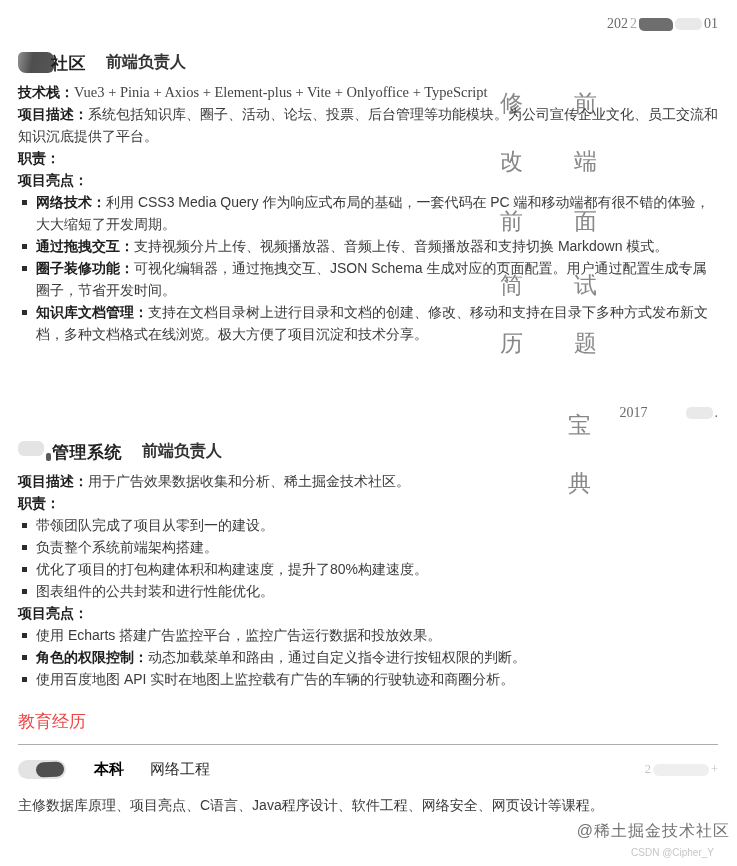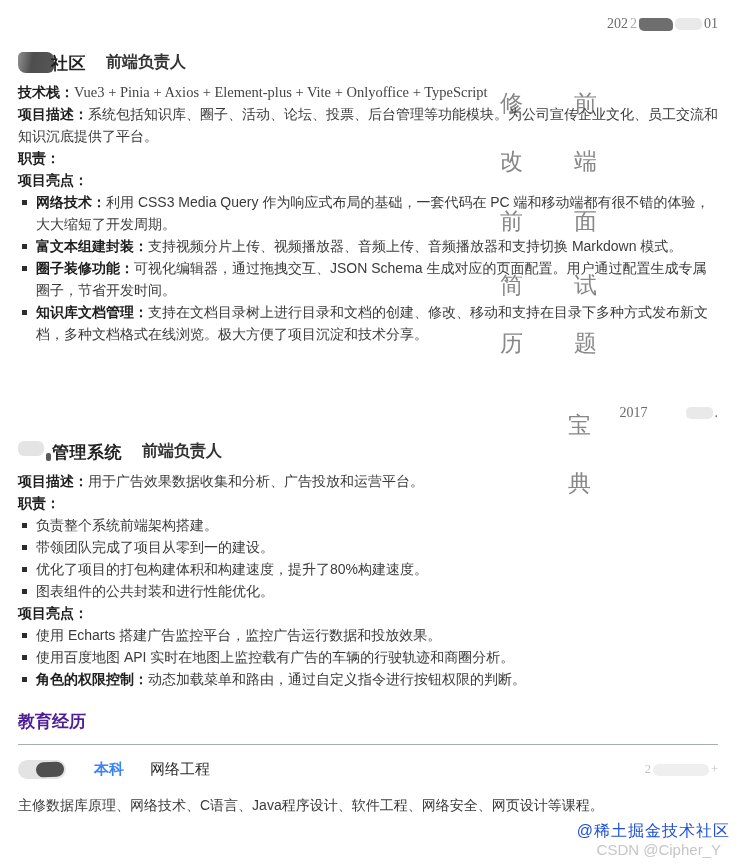--- a/index.html
+++ b/index.html
@@ -27,33 +27,33 @@
   .line{font-size:14px;line-height:22px;}
   .mt6{margin-top:6px;}
   .lbl{font-weight:bold;color:#1e1e1e;}
   .serif{font-family:"Liberation Serif","DejaVu Serif",serif;font-size:14.5px;color:#444;}
   ul.blist{margin:0;padding:0;list-style:none;}
   ul.blist li{display:flex;font-size:14px;line-height:22px;}
   .sq{width:5px;height:5px;background:#2c2c2c;flex:none;margin:9px 9px 0 4px;}
   .bi-text b{color:#1e1e1e;}
   .proj2{margin-top:56px;}
   .edu{margin-top:20px;}
-  .edu-heading{font-size:17px;font-weight:bold;color:#4c1d95;margin:0;}
+  .edu-heading{font-size:17px;font-weight:normal;color:#ef4444;margin:0;}
   .edu-rule{border:none;border-top:1px solid #a8adb0;margin:11px 0 0 0;}
   .edu-row{display:flex;align-items:center;margin-top:15px;font-size:15px;color:#333;}
   .edu-blob{position:relative;width:48px;height:19px;background:#e3e3e3;border-radius:10px;}
   .edu-blob-dark{position:absolute;right:2px;top:2px;width:28px;height:15px;background:#4f4f4f;border-radius:8px;transform:rotate(-3deg);}
-  .edu-degree{margin-left:28px;font-weight:bold;color:#3b82f6;font-size:15px;}
+  .edu-degree{margin-left:28px;font-weight:bold;color:#000000;font-size:15px;}
   .edu-major{margin-left:26px;font-size:15px;color:#2a2a2a;}
   .edu-date{margin-left:auto;display:flex;align-items:center;gap:2px;font-family:"Liberation Serif","DejaVu Serif",serif;font-size:12.5px;color:#c2c2c2;}
   .edu-date .blob{width:56px;height:12px;background:#efefef;border-radius:6px;display:inline-block;}
   .edu-courses{margin:15px 0 0 0;font-size:14px;line-height:22px;color:#3b3b3b;}
   .footer-wm{position:absolute;z-index:2;color:#c6c6c6;pointer-events:none;}
   .footer-wm1{right:7px;bottom:24px;font-size:16px;letter-spacing:1px;}
-  .footer-wm2{right:16px;bottom:8px;font-size:15px;font-family:"Liberation Sans","DejaVu Sans",sans-serif;}
+  .footer-wm2{right:23px;bottom:8px;font-size:10px;font-family:"Liberation Sans","DejaVu Sans",sans-serif;}
 </style>
 </head>
 <body>
 
 <div class="wm-layer" id="wm-layer">
     <span class="wm-char" style="left: 500px; top: 88px; color: rgb(135, 135, 135);">修</span>
     <span class="wm-char" style="left: 574px; top: 88px; color: rgb(135, 135, 135);">前</span>
     <span class="wm-char" style="left: 500px; top: 146px; color: rgb(135, 135, 135);">改</span>
     <span class="wm-char" style="left: 574px; top: 146px; color: rgb(135, 135, 135);">端</span>
     <span class="wm-char" style="left: 500px; top: 206px; color: rgb(135, 135, 135);">前</span>
@@ -87,21 +87,21 @@
     <div class="line"><span class="lbl">项目描述：</span><span>系统包括知识库、圈子、活动、论坛、投票、后台管理等功能模块。为公司宣传企业文化、员工交流和知识沉底提供了平台。</span></div>
     <div class="line"><span class="lbl">职责：</span></div>
     <div class="line"><span class="lbl">项目亮点：</span></div>
     <ul class="blist">
         <li>
           <span class="sq"></span>
           <span class="bi-text"><b>网络技术：</b>利用 CSS3 Media Query 作为响应式布局的基础，一套代码在 PC 端和移动端都有很不错的体验，大大缩短了开发周期。</span>
         </li>
         <li>
           <span class="sq"></span>
-          <span class="bi-text"><b>富文本组建封装：</b>支持视频分片上传、视频播放器、音频上传、音频播放器和支持切换 Markdown 模式。</span>
+          <span class="bi-text"><b>通过拖拽交互：</b>支持视频分片上传、视频播放器、音频上传、音频播放器和支持切换 Markdown 模式。</span>
         </li>
         <li>
           <span class="sq"></span>
           <span class="bi-text"><b>圈子装修功能：</b>可视化编辑器，通过拖拽交互、JSON Schema 生成对应的页面配置。用户通过配置生成专属圈子，节省开发时间。</span>
         </li>
         <li>
           <span class="sq"></span>
           <span class="bi-text"><b>知识库文档管理：</b>支持在文档目录树上进行目录和文档的创建、修改、移动和支持在目录下多种方式发布新文档，多种文档格式在线浏览。极大方便了项目沉淀和技术分享。</span>
         </li>
       </ul>
@@ -115,71 +115,71 @@
         <span class="proj-title">管理系统</span>
         <span class="role">前端负责人</span>
       </div>
       <div class="date">
         <span>2017</span>
         <span style="width:34px;display:inline-block;"></span>
         <span class="blob-light"></span>
         <span>.</span>
       </div>
     </div>
-    <div class="line mt6"><span class="lbl">项目描述：</span><span>用于广告效果数据收集和分析、广告投放和运营平台。</span></div>
+    <div class="line mt6"><span class="lbl">项目描述：</span><span>用于广告效果数据收集和分析、稀土掘金技术社区。</span></div>
     <div class="line"><span class="lbl">职责：</span></div>
     <ul class="blist">
         <li>
           <span class="sq"></span>
-          <span class="bi-text">负责整个系统前端架构搭建。</span>
+          <span class="bi-text">带领团队完成了项目从零到一的建设。</span>
         </li>
         <li>
           <span class="sq"></span>
-          <span class="bi-text">带领团队完成了项目从零到一的建设。</span>
+          <span class="bi-text">负责整个系统前端架构搭建。</span>
         </li>
         <li>
           <span class="sq"></span>
           <span class="bi-text">优化了项目的打包构建体积和构建速度，提升了80%构建速度。</span>
         </li>
         <li>
           <span class="sq"></span>
           <span class="bi-text">图表组件的公共封装和进行性能优化。</span>
         </li>
       </ul>
     <div class="line"><span class="lbl">项目亮点：</span></div>
     <ul class="blist">
         <li>
           <span class="sq"></span>
           <span class="bi-text">使用 Echarts 搭建广告监控平台，监控广告运行数据和投放效果。</span>
         </li>
         <li>
           <span class="sq"></span>
-          <span class="bi-text">使用百度地图 API 实时在地图上监控载有广告的车辆的行驶轨迹和商圈分析。</span>
+          <span class="bi-text"><b>角色的权限控制：</b>动态加载菜单和路由，通过自定义指令进行按钮权限的判断。</span>
         </li>
         <li>
           <span class="sq"></span>
-          <span class="bi-text"><b>角色的权限控制：</b>动态加载菜单和路由，通过自定义指令进行按钮权限的判断。</span>
+          <span class="bi-text">使用百度地图 API 实时在地图上监控载有广告的车辆的行驶轨迹和商圈分析。</span>
         </li>
       </ul>
   </section>
 
   <section class="edu">
     <h2 class="edu-heading">教育经历</h2>
     <hr class="edu-rule">
     <div class="edu-row">
       <span class="edu-blob">
           <span class="edu-blob-dark"></span>
         </span>
       <span class="edu-degree">本科</span>
       <span class="edu-major">网络工程</span>
       <span class="edu-date">
         <span>2</span>
         <span class="blob"></span>
         <span>+</span>
       </span>
     </div>
-    <p class="edu-courses">主修数据库原理、网络技术、C语言、Java程序设计、软件工程、网络安全、网页设计等课程。</p>
+    <p class="edu-courses">主修数据库原理、项目亮点、C语言、Java程序设计、软件工程、网络安全、网页设计等课程。</p>
   </section>
 
 </div>
 
-<div class="footer-wm footer-wm1" style="color: #1d4ed8;">@稀土掘金技术社区</div>
+<div class="footer-wm footer-wm1" style="color: #737373;">@稀土掘金技术社区</div>
 <div class="footer-wm footer-wm2" style="color: rgb(198, 198, 198);">CSDN @Cipher_Y</div>
 
 </body></html>

